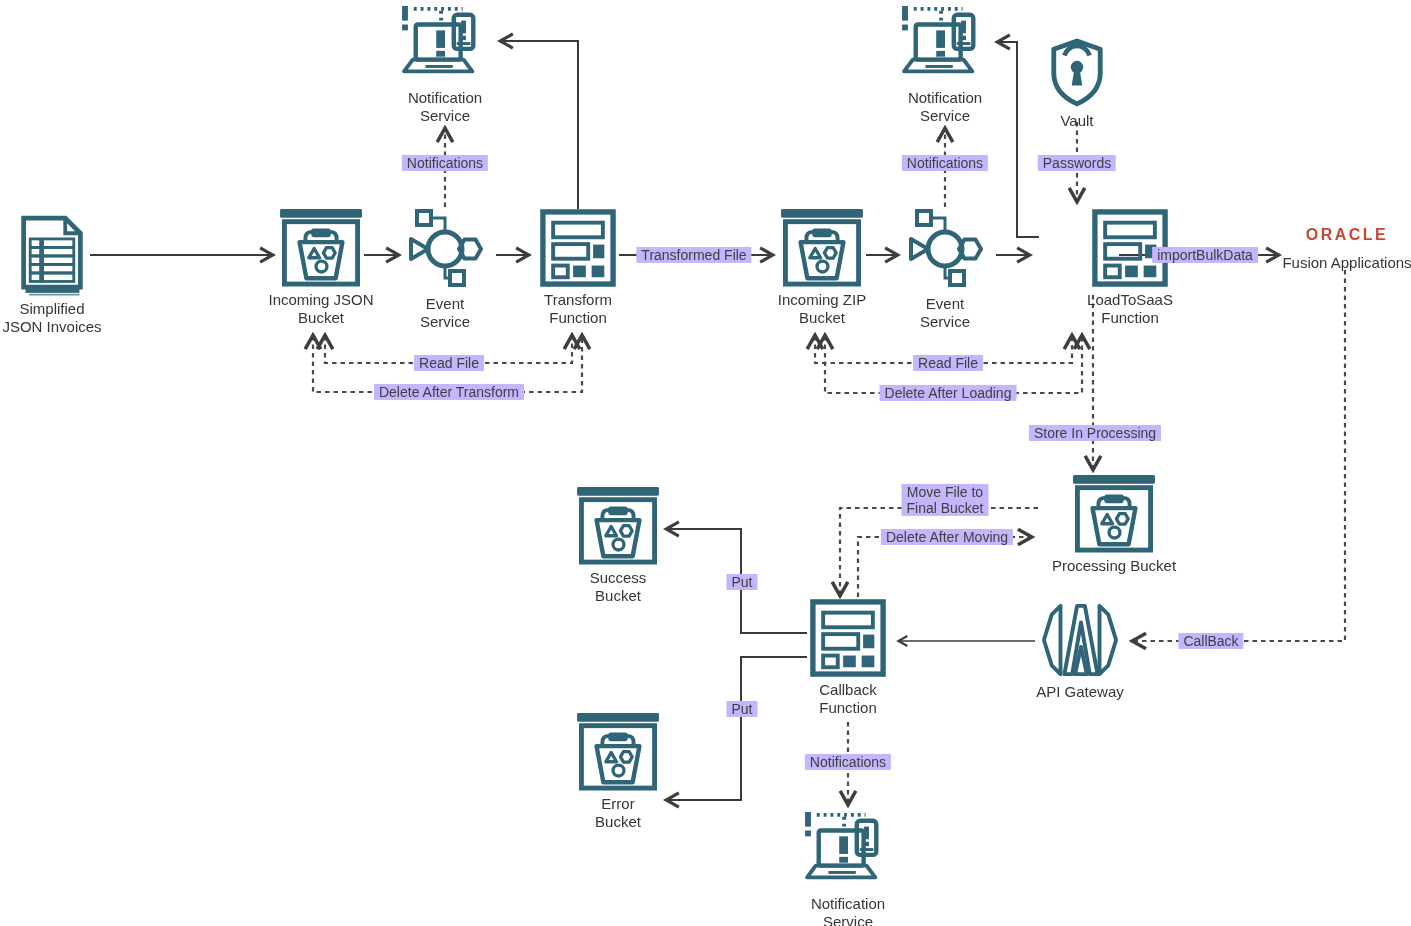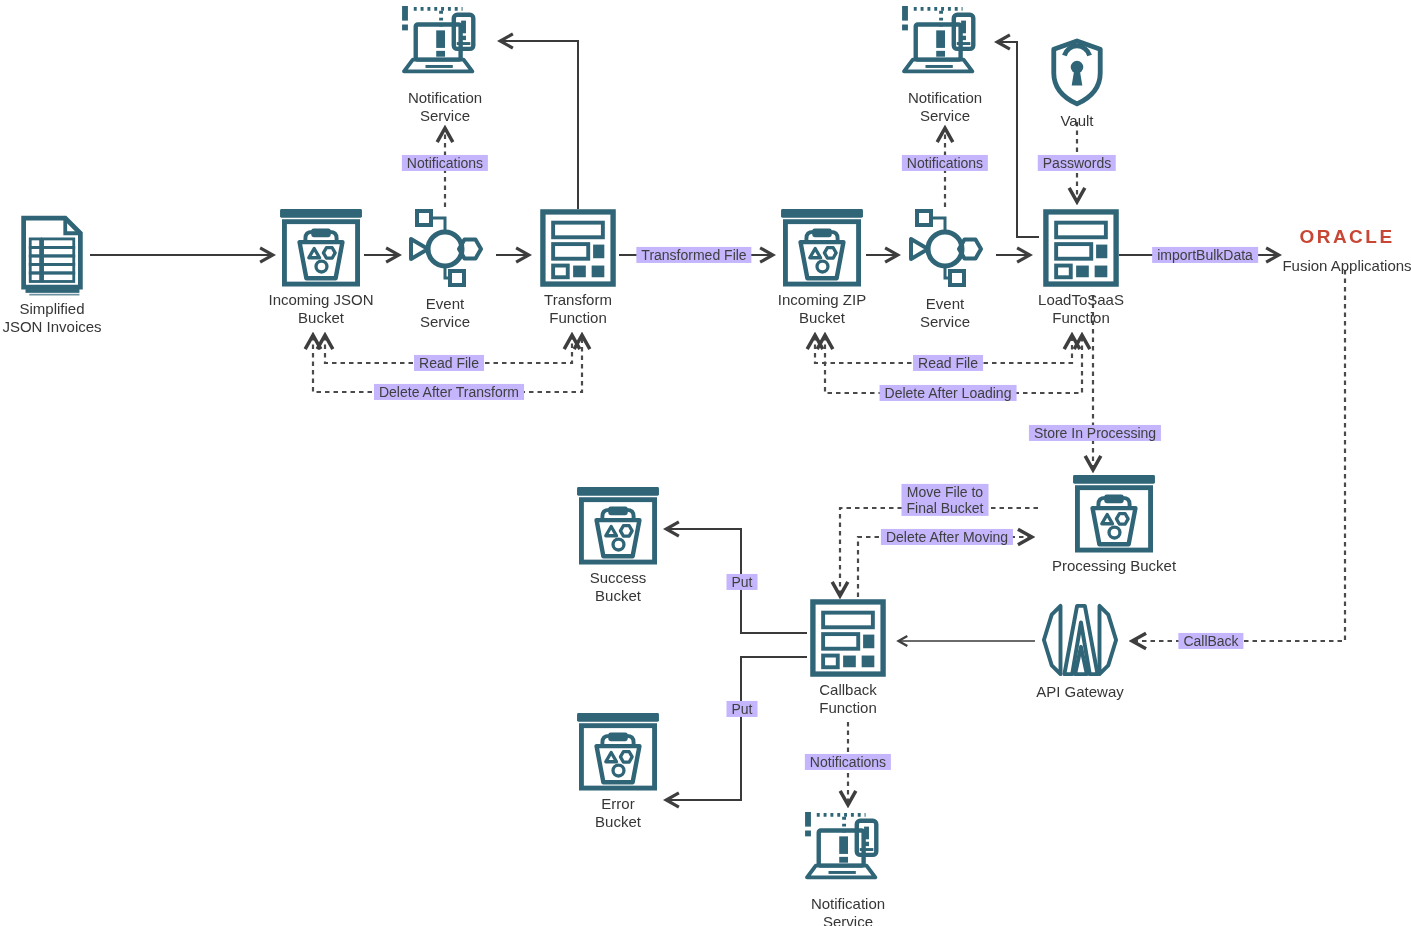--- a/index.html
+++ b/index.html
@@ -11,21 +11,21 @@
   .wire.dashed{stroke:#4a4a4a;stroke-width:2.2;stroke-dasharray:4.5 4;}
   .node{position:absolute;display:flex;flex-direction:column;align-items:center;}
   .node .caption{margin-top:4px;font-size:15px;line-height:1.22;text-align:center;
                  white-space:pre-line;color:#363636;}
   .node .icon{display:block;}
   .ic{stroke:#2f6577;fill:none;}
   .icf{fill:#2f6577;stroke:none;}
   .wire-label{position:absolute;transform:translate(-50%,-50%);background:#c4b5fd;
               padding:0 5px;font-size:14px;line-height:1.15;color:#3f3f3f;
               white-space:pre-line;text-align:center;}
-  .oracle-brand{color:#C74634;font-weight:700;font-size:19px;letter-spacing:2.5px;line-height:1;}
+  .oracle-brand{color:#C74634;font-weight:700;font-size:16px;letter-spacing:2.5px;line-height:1;}
   .node.oracle{align-items:center;}
   .node.oracle .caption{margin-top:11px;}
 </style>
 </head>
 <body>
 
 <div class="canvas">
 
   <svg width="0" height="0" style="position:absolute" aria-hidden="true">
     <defs>
@@ -194,21 +194,21 @@
   </div>
 
   <div class="node" style="left:890px;top:207px;width:110px">
     <svg class="icon" width="88" height="84" viewBox="0 0 88 84">
         <use href="#sym-event"></use>
       </svg>
     <div class="caption">Event
 Service</div>
   </div>
 
-  <div class="node" style="left:1016px;top:209px;width:130px">
+  <div class="node" style="left:1065px;top:209px;width:130px">
     <svg class="icon" width="78" height="78" viewBox="0 0 78 80">
         <use href="#sym-function"></use>
       </svg>
     <div class="caption">LoadToSaaS
 Function</div>
   </div>
 
   <div class="node" style="left:875px;top:5px;width:140px">
     <svg class="icon" width="86" height="80" viewBox="0 0 88 82">
         <use href="#sym-notification"></use>

